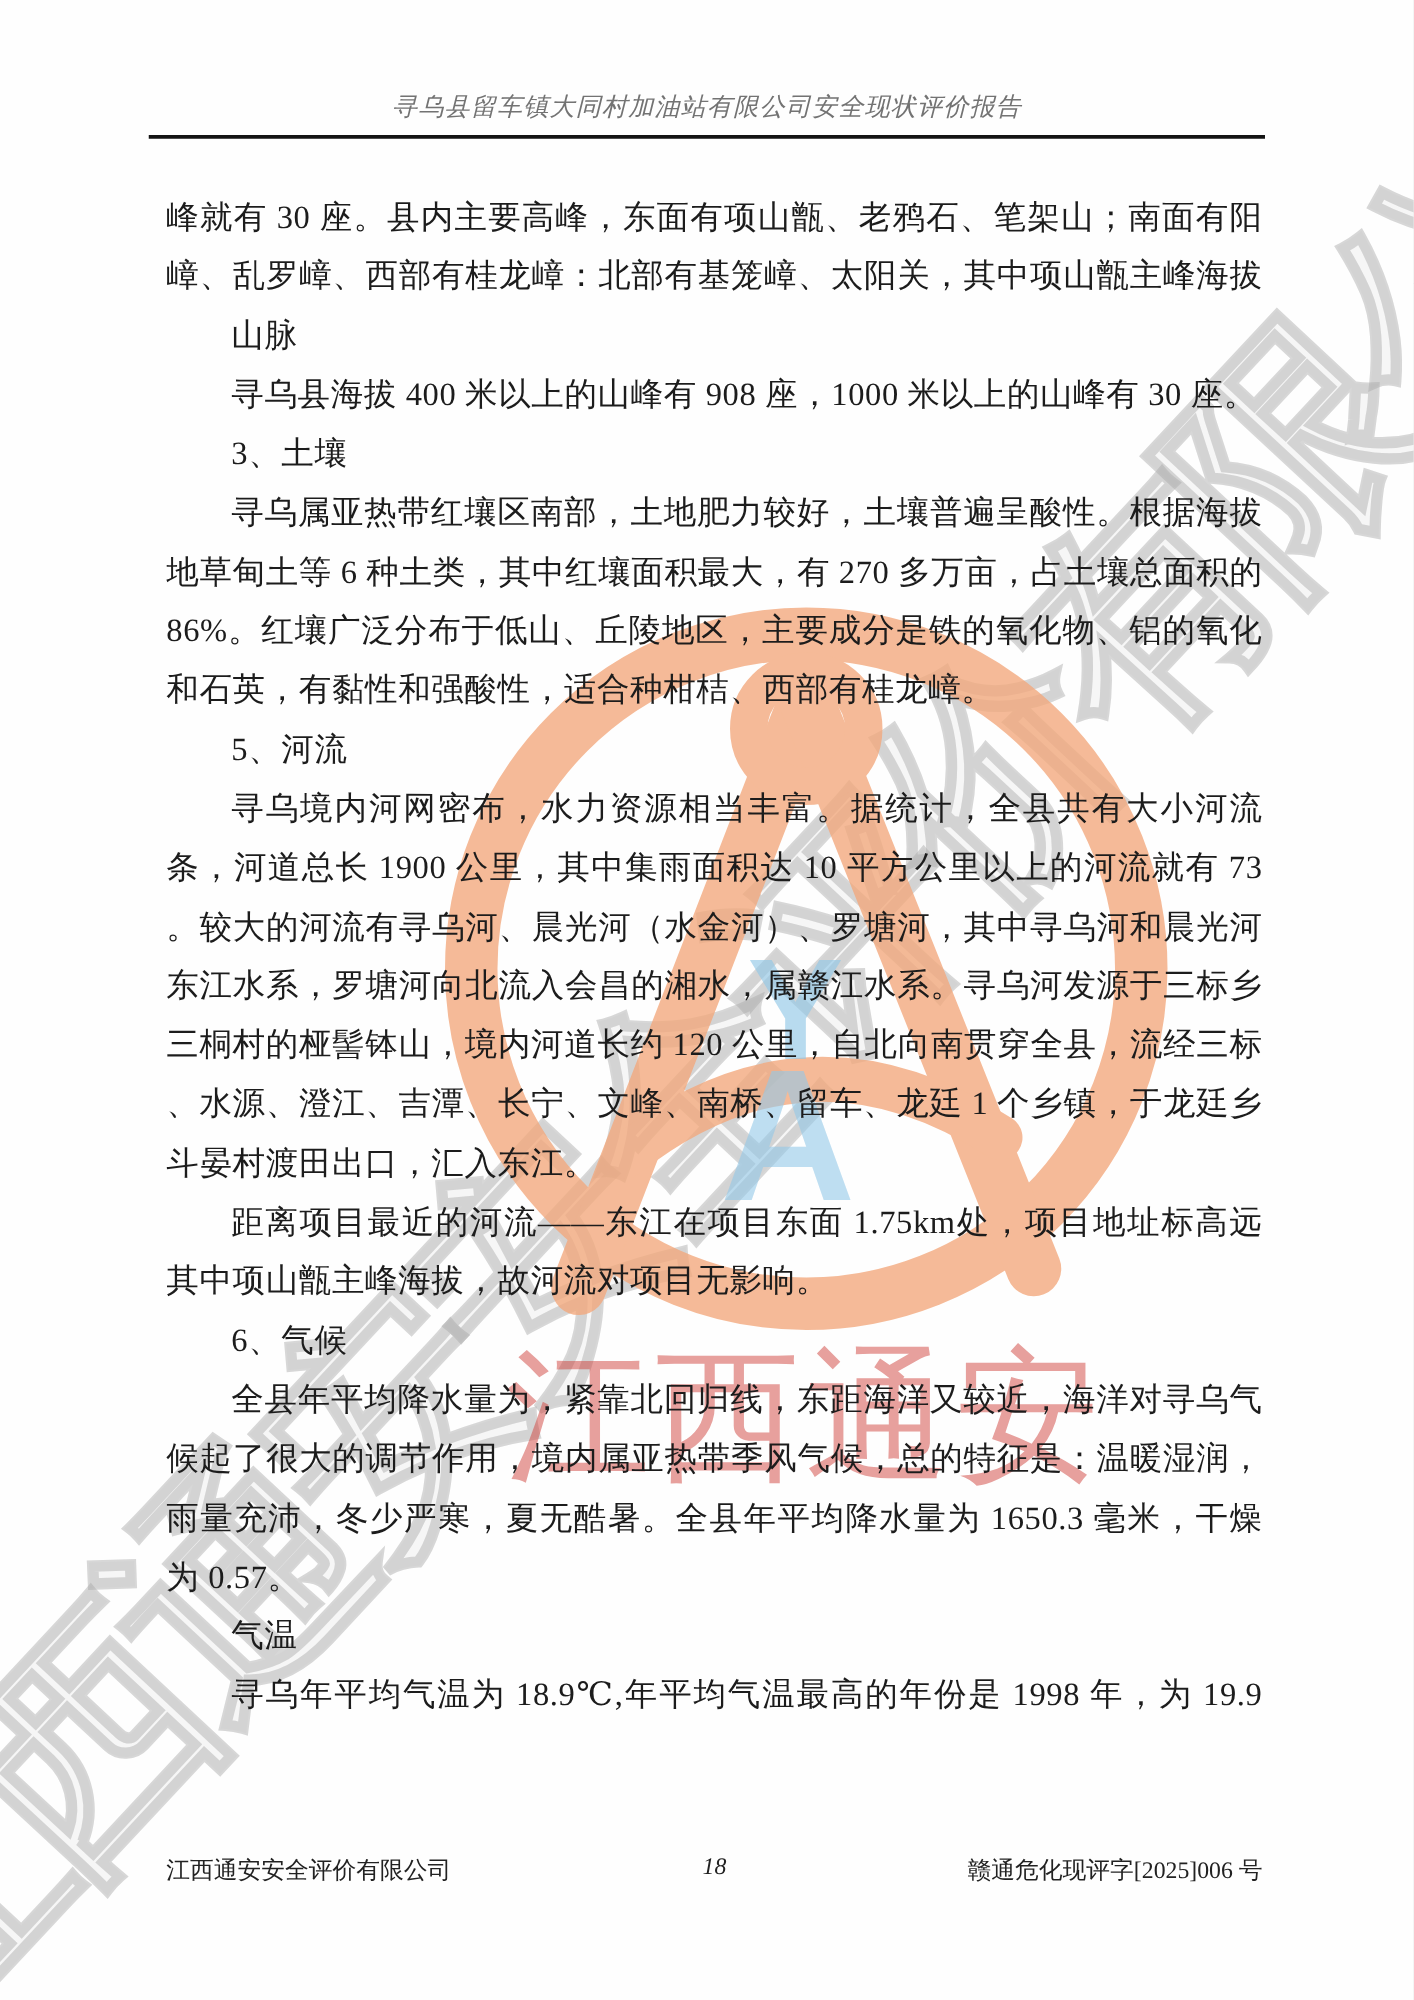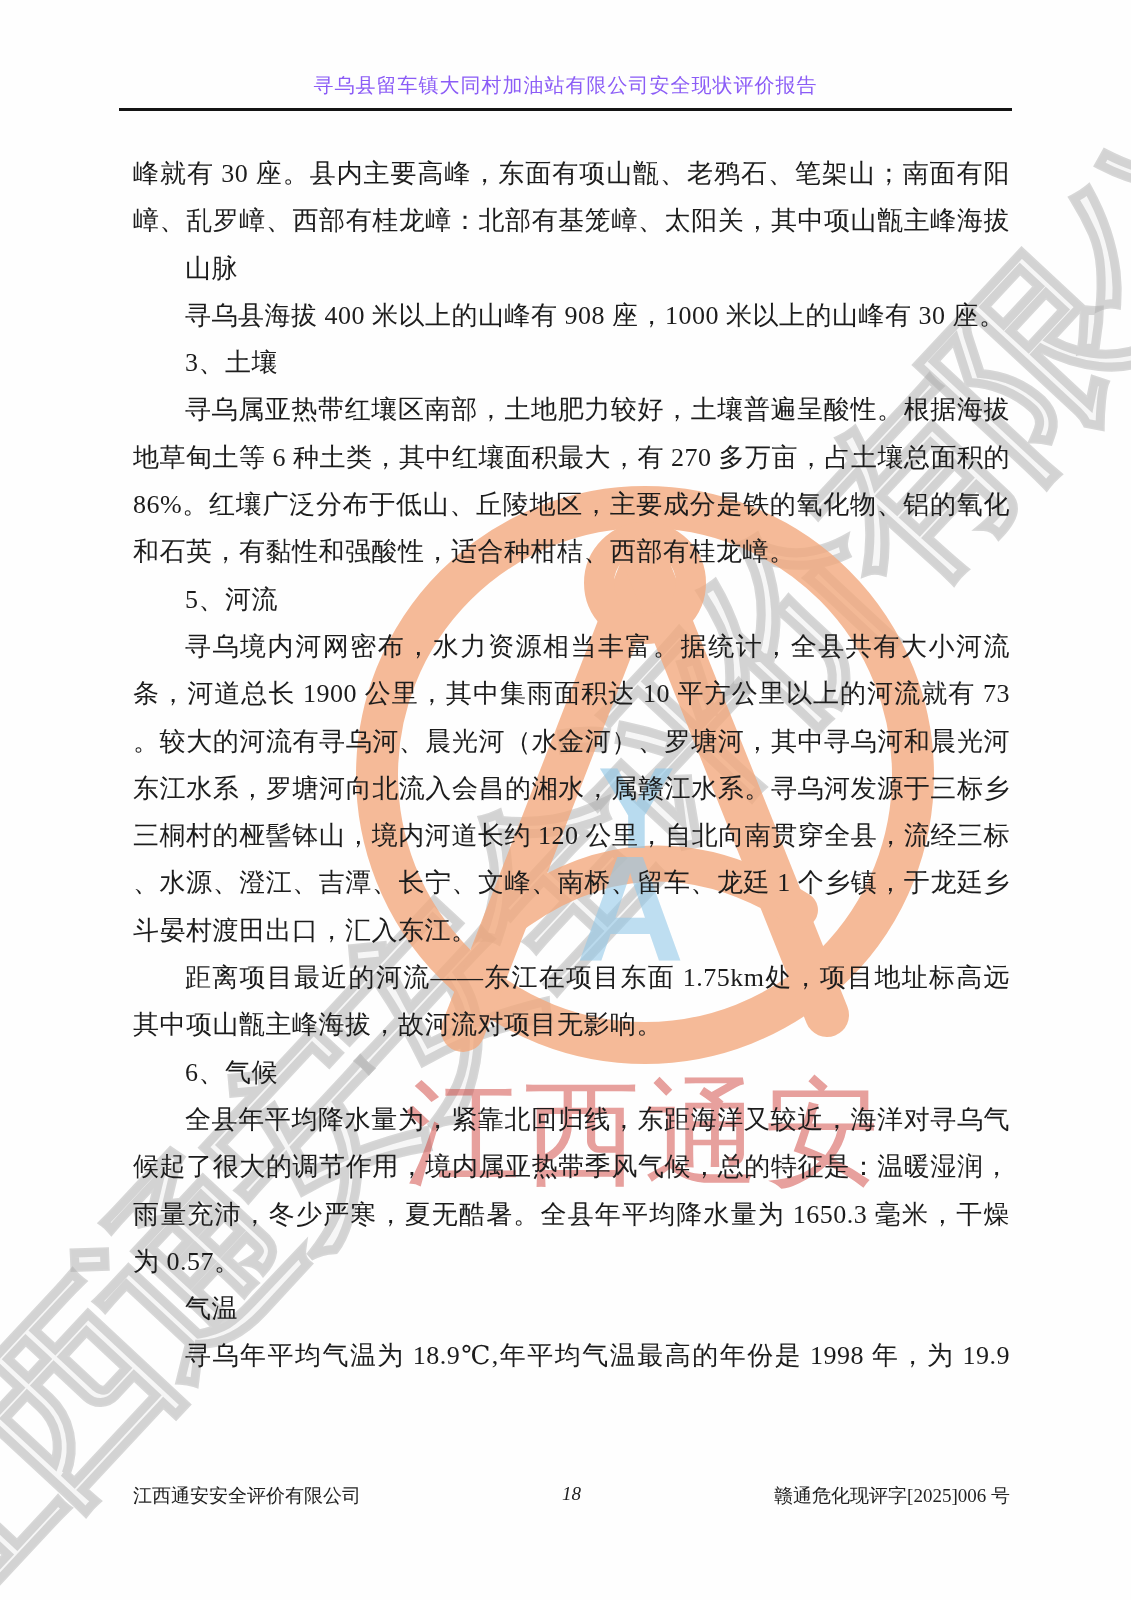--- a/index.html
+++ b/index.html
@@ -8,21 +8,21 @@
     width:1131px;height:1600px;
     margin:0 auto;
     background:#fefefe;
     overflow:hidden;
     font-family:"Liberation Serif","DejaVu Serif",serif;
     color:#1c1c1c;
   }
   
   .header-title{
     position:absolute;top:72px;left:0;width:100%;
-    text-align:center;font-size:20px;letter-spacing:1px;color:#8b5cf6;
+    text-align:center;font-size:20px;letter-spacing:1px;color:#737373;font-style:italic;
   }
   .header-rule{
     position:absolute;top:108px;left:119px;width:893px;height:3px;
     background:#141414;
   }
   
   .body-text{
     position:absolute;top:150px;left:133px;width:877px;
     font-size:26px;line-height:47.3px;
   }

